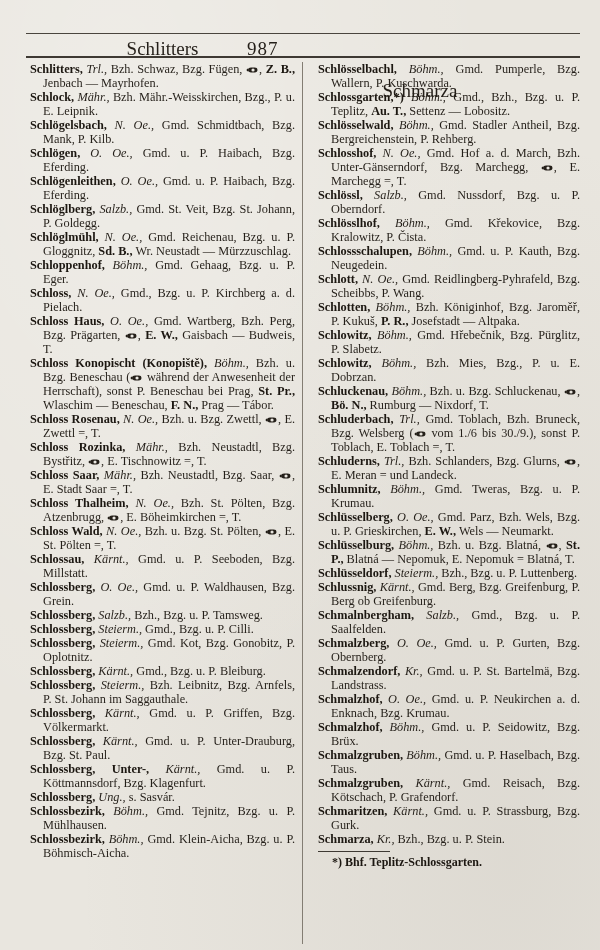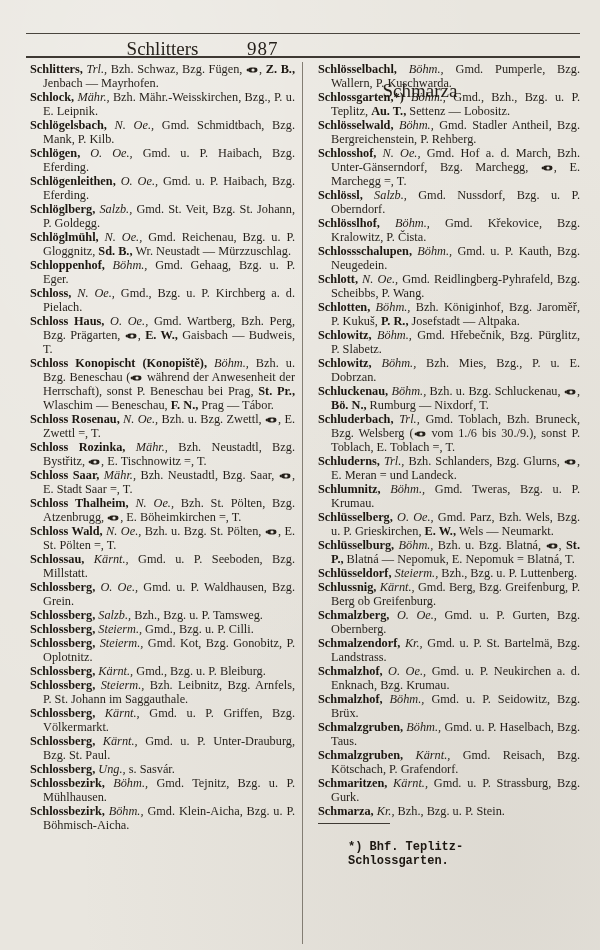--- a/index.html
+++ b/index.html
@@ -30,26 +30,25 @@
     text-indent:-13px;
     text-align:justify;
   }
   .seg-b{font-weight:bold;color:#1c1711;}
   .seg-i{font-style:italic;}
   .seg-p{}
   .horn{display:inline-block;text-indent:0;vertical-align:-1px;line-height:0;}
   .horn svg{display:inline-block;}
   .footnote-rule{width:72px;height:1px;background:#3e3933;margin:5px 0 3px 0;}
   .footnote{
-    margin:16px;
+    margin:0;
     padding-left:14px;
     font-size:12px;
     font-weight:bold;
     color:#1c1711;
-    font-family:Liberation Mono, monospace;
   }
 </style>
 </head>
 <body>
 
 <div class="page">
   <div class="rule-top"></div>
   <div class="header">
     <span class="h-left">Schlitters</span>
     <span class="h-page">987</span>
@@ -93,20 +92,21 @@
           </svg></span><span class="seg-p">, E. St. Pölten =, T.</span></p>
       <p class="entry"><span class="seg-b">Schlossau,</span><span class="seg-i"> Kärnt.,</span><span class="seg-p"> Gmd. u. P. Seeboden, Bzg. Millstatt.</span></p>
       <p class="entry"><span class="seg-b">Schlossberg,</span><span class="seg-i"> O. Oe.,</span><span class="seg-p"> Gmd. u. P. Waldhausen, Bzg. Grein.</span></p>
       <p class="entry"><span class="seg-b">Schlossberg,</span><span class="seg-i"> Salzb.,</span><span class="seg-p"> Bzh., Bzg. u. P. Tamsweg.</span></p>
       <p class="entry"><span class="seg-b">Schlossberg,</span><span class="seg-i"> Steierm.,</span><span class="seg-p"> Gmd., Bzg. u. P. Cilli.</span></p>
       <p class="entry"><span class="seg-b">Schlossberg,</span><span class="seg-i"> Steierm.,</span><span class="seg-p"> Gmd. Kot, Bzg. Gonobitz, P. Oplotnitz.</span></p>
       <p class="entry"><span class="seg-b">Schlossberg,</span><span class="seg-i"> Kärnt.,</span><span class="seg-p"> Gmd., Bzg. u. P. Bleiburg.</span></p>
       <p class="entry"><span class="seg-b">Schlossberg,</span><span class="seg-i"> Steierm.,</span><span class="seg-p"> Bzh. Leibnitz, Bzg. Arnfels, P. St. Johann im Saggauthale.</span></p>
       <p class="entry"><span class="seg-b">Schlossberg,</span><span class="seg-i"> Kärnt.,</span><span class="seg-p"> Gmd. u. P. Griffen, Bzg. Völkermarkt.</span></p>
       <p class="entry"><span class="seg-b">Schlossberg,</span><span class="seg-i"> Kärnt.,</span><span class="seg-p"> Gmd. u. P. Unter-Drauburg, Bzg. St. Paul.</span></p>
+      <p class="entry"><span class="seg-b">Schlossberg, Unter-,</span><span class="seg-i"> Kärnt.,</span><span class="seg-p"> Gmd. u. P. Köttmannsdorf, Bzg. Klagenfurt.</span></p>
       <p class="entry"><span class="seg-b">Schlossberg,</span><span class="seg-i"> Ung.,</span><span class="seg-p"> s. Sasvár.</span></p>
       <p class="entry"><span class="seg-b">Schlossbezirk,</span><span class="seg-i"> Böhm.,</span><span class="seg-p"> Gmd. Tejnitz, Bzg. u. P. Mühlhausen.</span></p>
       <p class="entry"><span class="seg-b">Schlossbezirk,</span><span class="seg-i"> Böhm.,</span><span class="seg-p"> Gmd. Klein-Aicha, Bzg. u. P. Böhmisch-Aicha.</span></p>
     </div>
 
   <div class="col col-right" id="col-right">
 
   <p class="entry"><span class="seg-b">Schlösselbachl,</span><span class="seg-i"> Böhm.,</span><span class="seg-p"> Gmd. Pumperle, Bzg. Wallern, P. Kuschwarda.</span></p>
       <p class="entry"><span class="seg-b">Schlossgarten,*)</span><span class="seg-i"> Böhm.,</span><span class="seg-p"> Gmd., Bzh., Bzg. u. P. Teplitz, </span><span class="seg-b">Au. T.,</span><span class="seg-p"> Settenz — Lobositz.</span></p>
       <p class="entry"><span class="seg-b">Schlösselwald,</span><span class="seg-i"> Böhm.,</span><span class="seg-p"> Gmd. Stadler Antheil, Bzg. Bergreichenstein, P. Rehberg.</span></p>
@@ -129,20 +129,21 @@
       <p class="entry"><span class="seg-b">Schluderns,</span><span class="seg-i"> Trl.,</span><span class="seg-p"> Bzh. Schlanders, Bzg. Glurns, </span><span class="horn"><svg viewBox="0 0 22 12" width="13" height="8" aria-hidden="true">
             <path fill="#241f19" fill-rule="evenodd" d="M1.2 4.6 L4 3.2 L4 8.8 L1.2 7.4 Z M4 6 Q4 1.8 8.6 1.8 L14.6 1.8 Q19.4 1.8 19.4 6 Q19.4 10.2 14.6 10.2 L8.6 10.2 Q4 10.2 4 6 Z M9.2 6 a2.7 2.7 0 1 0 5.4 0 a2.7 2.7 0 1 0 -5.4 0 Z"></path>
           </svg></span><span class="seg-p">, E. Meran = und Landeck.</span></p>
       <p class="entry"><span class="seg-b">Schlumnitz,</span><span class="seg-i"> Böhm.,</span><span class="seg-p"> Gmd. Tweras, Bzg. u. P. Krumau.</span></p>
       <p class="entry"><span class="seg-b">Schlüsselberg,</span><span class="seg-i"> O. Oe.,</span><span class="seg-p"> Gmd. Parz, Bzh. Wels, Bzg. u. P. Grieskirchen, </span><span class="seg-b">E. W.,</span><span class="seg-p"> Wels — Neumarkt.</span></p>
       <p class="entry"><span class="seg-b">Schlüsselburg,</span><span class="seg-i"> Böhm.,</span><span class="seg-p"> Bzh. u. Bzg. Blatná, </span><span class="horn"><svg viewBox="0 0 22 12" width="13" height="8" aria-hidden="true">
             <path fill="#241f19" fill-rule="evenodd" d="M1.2 4.6 L4 3.2 L4 8.8 L1.2 7.4 Z M4 6 Q4 1.8 8.6 1.8 L14.6 1.8 Q19.4 1.8 19.4 6 Q19.4 10.2 14.6 10.2 L8.6 10.2 Q4 10.2 4 6 Z M9.2 6 a2.7 2.7 0 1 0 5.4 0 a2.7 2.7 0 1 0 -5.4 0 Z"></path>
           </svg></span><span class="seg-p">, </span><span class="seg-b">St. P.,</span><span class="seg-p"> Blatná — Nepomuk, E. Nepomuk = Blatná, T.</span></p>
       <p class="entry"><span class="seg-b">Schlüsseldorf,</span><span class="seg-i"> Steierm.,</span><span class="seg-p"> Bzh., Bzg. u. P. Luttenberg.</span></p>
       <p class="entry"><span class="seg-b">Schlussnig,</span><span class="seg-i"> Kärnt.,</span><span class="seg-p"> Gmd. Berg, Bzg. Greifenburg, P. Berg ob Greifenburg.</span></p>
+      <p class="entry"><span class="seg-b">Schmalnbergham,</span><span class="seg-i"> Salzb.,</span><span class="seg-p"> Gmd., Bzg. u. P. Saalfelden.</span></p>
       <p class="entry"><span class="seg-b">Schmalzberg,</span><span class="seg-i"> O. Oe.,</span><span class="seg-p"> Gmd. u. P. Gurten, Bzg. Obernberg.</span></p>
       <p class="entry"><span class="seg-b">Schmalzendorf,</span><span class="seg-i"> Kr.,</span><span class="seg-p"> Gmd. u. P. St. Bartelmä, Bzg. Landstrass.</span></p>
       <p class="entry"><span class="seg-b">Schmalzhof,</span><span class="seg-i"> O. Oe.,</span><span class="seg-p"> Gmd. u. P. Neukirchen a. d. Enknach, Bzg. Krumau.</span></p>
       <p class="entry"><span class="seg-b">Schmalzhof,</span><span class="seg-i"> Böhm.,</span><span class="seg-p"> Gmd. u. P. Seidowitz, Bzg. Brüx.</span></p>
       <p class="entry"><span class="seg-b">Schmalzgruben,</span><span class="seg-i"> Böhm.,</span><span class="seg-p"> Gmd. u. P. Haselbach, Bzg. Taus.</span></p>
       <p class="entry"><span class="seg-b">Schmalzgruben,</span><span class="seg-i"> Kärnt.,</span><span class="seg-p"> Gmd. Reisach, Bzg. Kötschach, P. Grafendorf.</span></p>
       <p class="entry"><span class="seg-b">Schmaritzen,</span><span class="seg-i"> Kärnt.,</span><span class="seg-p"> Gmd. u. P. Strassburg, Bzg. Gurk.</span></p>
       <p class="entry"><span class="seg-b">Schmarza,</span><span class="seg-i"> Kr.,</span><span class="seg-p"> Bzh., Bzg. u. P. Stein.</span></p>
       <div class="footnote-rule"></div>
       <p class="footnote">*) Bhf. Teplitz-Schlossgarten.</p>

